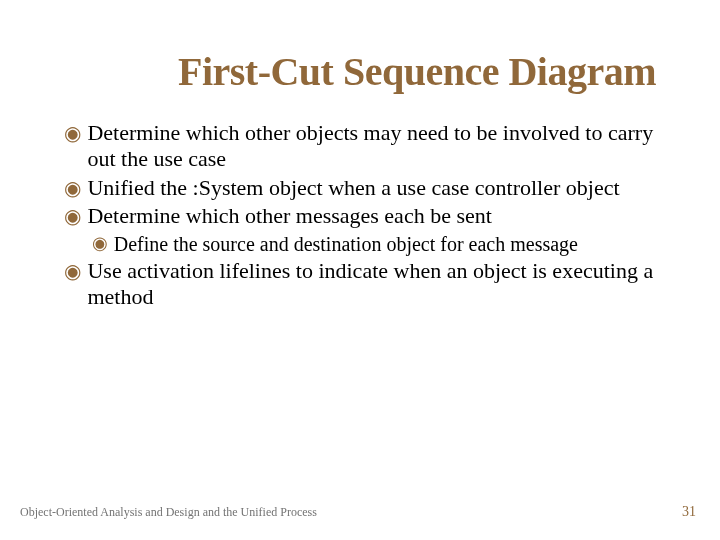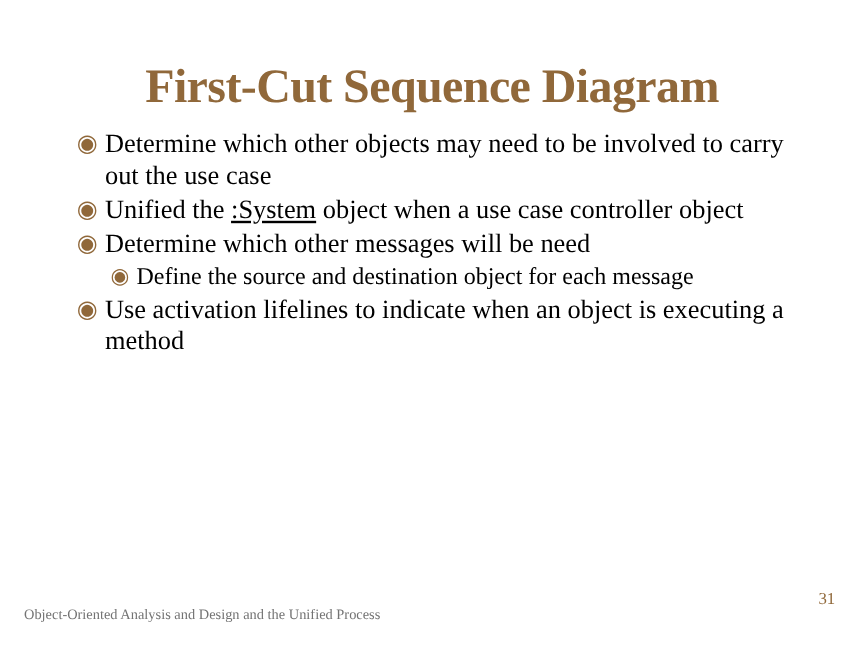--- a/index.html
+++ b/index.html
@@ -8,22 +8,22 @@
     height: 540px;
     background: #ffffff;
     font-family: "Times New Roman", Times, serif;
     position: relative;
     padding: 48px 64px 0 64px;
   }
   .title {
     color: #90683a;
     font-size: 40px;
     font-weight: bold;
-    text-align: center;
-    margin-bottom: 12px;
+    text-align: right;
+    margin-bottom: 25px;
     letter-spacing: -0.5px;
   }
   .bullet-list {
     color: #000000;
     font-size: 22px;
     line-height: 1.2;
   }
   .bullet-item {
     display: flex;
     margin-bottom: 2px;
@@ -45,33 +45,32 @@
     margin-bottom: 2px;
   }
   .sub-icon {
     color: #90683a;
     flex-shrink: 0;
     margin-right: 6px;
     font-size: 18px;
     line-height: 1.3;
   }
   .underline {
-    text-decoration: underline;
     margin-top: 36px;
   }
   .footer {
     position: absolute;
     bottom: 20px;
     left: 20px;
     color: #737373;
     font-size: 12px;
   }
   .page-number {
     position: absolute;
-    bottom: 32px;
+    bottom: 20px;
     right: 24px;
     color: #90683a;
     font-size: 14px;
     margin-top: 40px;
   }
 </style>
 </head>
 <body>
 
 <div class="title">First-Cut Sequence Diagram</div>
@@ -83,21 +82,21 @@
     <span class="bullet-text">Determine which other objects may need to be involved to carry out the use case</span>
   </div>
 
   <div class="bullet-item">
     <span class="bullet-icon">◉</span>
     <span class="bullet-text"><span>Unified the </span><span class="underline">:System</span><span> object when a use case controller object</span></span>
   </div>
 
   <div class="bullet-item">
     <span class="bullet-icon">◉</span>
-    <span class="bullet-text">Determine which other messages will be need</span>
+    <span class="bullet-text">Determine which other messages each be sent</span>
   </div>
 
   <div class="sub-item">
     <span class="sub-icon">◉</span>
     <span class="bullet-text">Define the source and destination object for each message</span>
   </div>
 
   <div class="bullet-item">
     <span class="bullet-icon">◉</span>
     <span class="bullet-text">Use activation lifelines to indicate when an object is executing a method</span>

